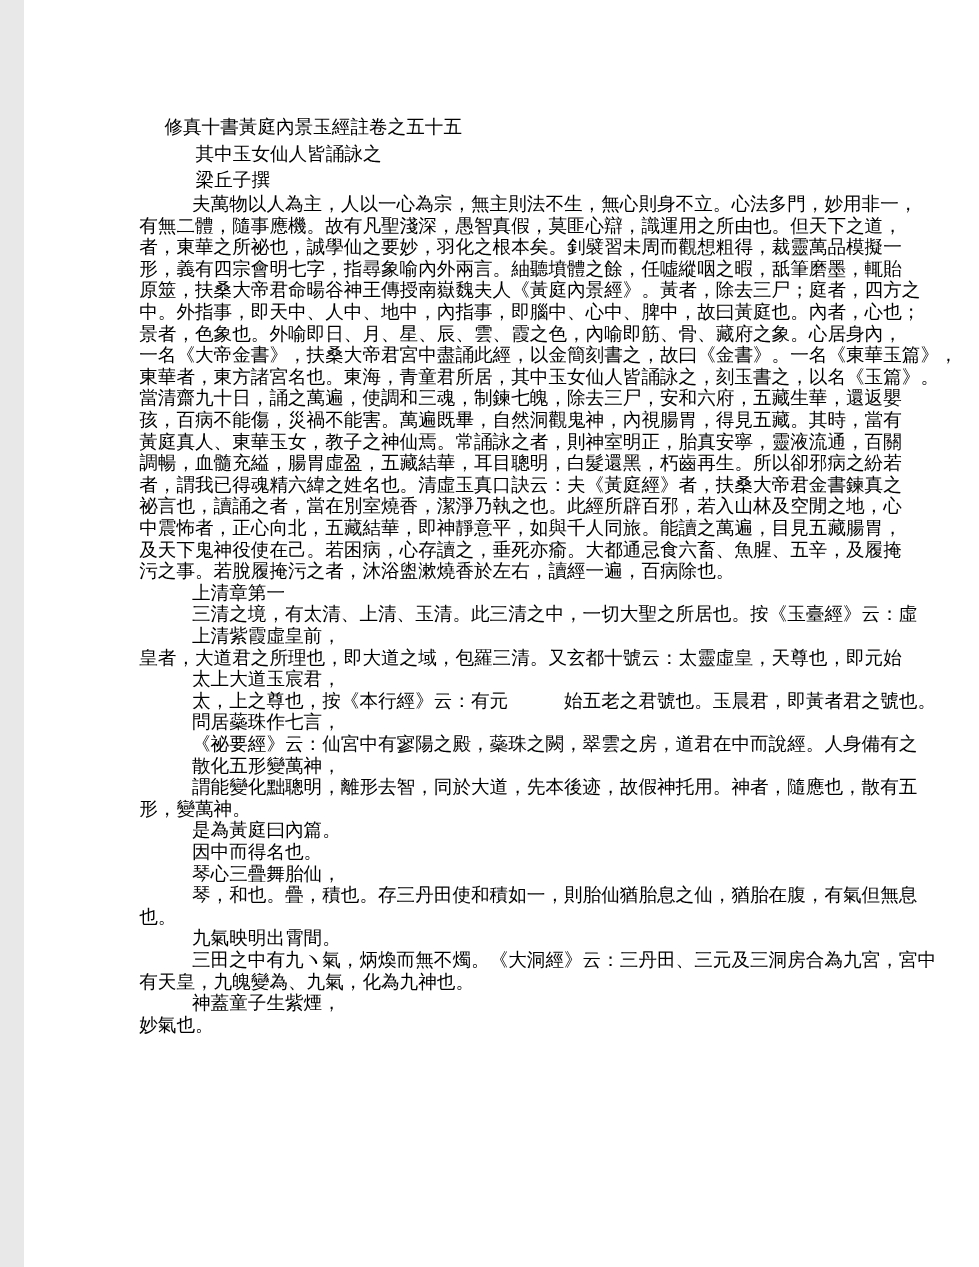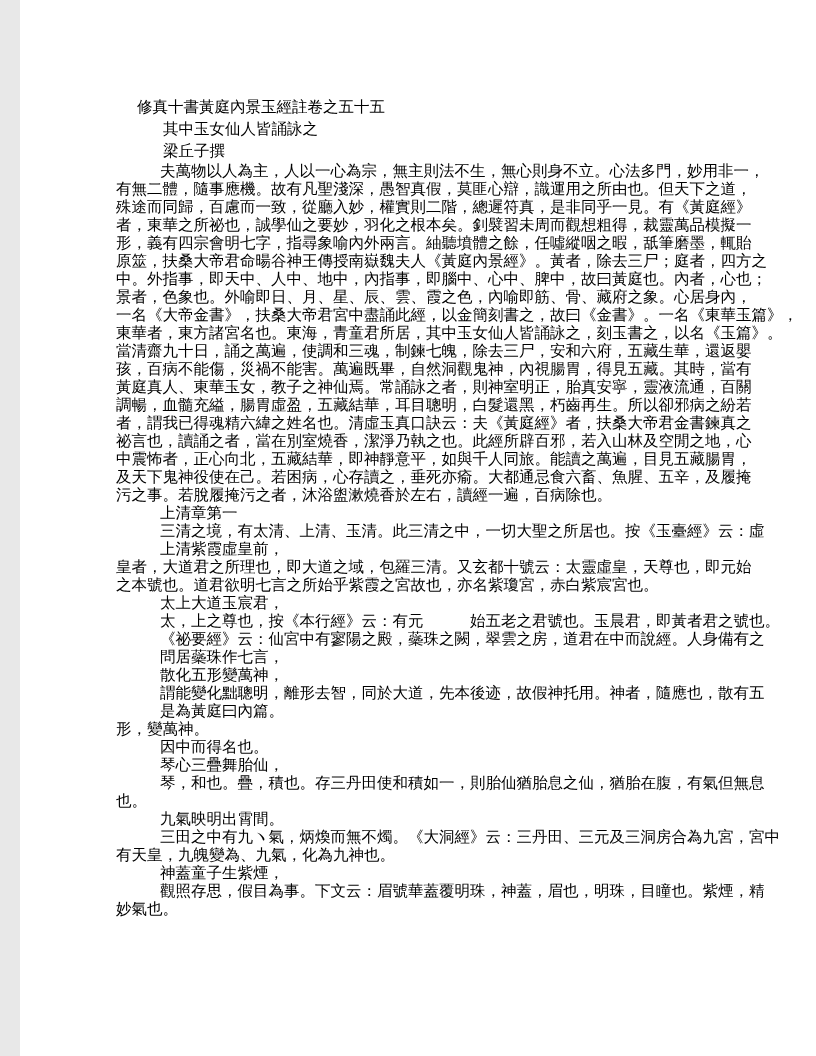--- a/index.html
+++ b/index.html
@@ -32,54 +32,51 @@
 </head>
 <body>
 
 <div class="page">
   <div class="content">
       <div class="line title">修真十書黃庭內景玉經註卷之五十五</div>
       <div class="line head">其中玉女仙人皆誦詠之</div>
       <div class="line head">梁丘子撰</div>
       <div class="line indent">夫萬物以人為主，人以一心為宗，無主則法不生，無心則身不立。心法多門，妙用非一，</div>
       <div class="line flush">有無二體，隨事應機。故有凡聖淺深，愚智真假，莫匪心辯，識運用之所由也。但天下之道，</div>
-      <div class="line flush">殊途而同歸，百慮而一致，從廳入妙，權實則二階，總遲符真，是非同乎一見。有《黃庭經》</div>
       <div class="line flush">者，東華之所祕也，誠學仙之要妙，羽化之根本矣。釗襞習未周而觀想粗得，裁靈萬品模擬一</div>
       <div class="line flush">形，義有四宗會明七字，指尋象喻內外兩言。紬聽墳體之餘，任噓縱咽之暇，舐筆磨墨，輒貽</div>
       <div class="line flush">原筮，扶桑大帝君命暘谷神王傳授南嶽魏夫人《黃庭內景經》。黃者，除去三尸；庭者，四方之</div>
       <div class="line flush">中。外指事，即天中、人中、地中，內指事，即腦中、心中、脾中，故曰黃庭也。內者，心也；</div>
       <div class="line flush">景者，色象也。外喻即日、月、星、辰、雲、霞之色，內喻即筋、骨、藏府之象。心居身內，</div>
       <div class="line flush">一名《大帝金書》，扶桑大帝君宮中盡誦此經，以金簡刻書之，故曰《金書》。一名《東華玉篇》，</div>
       <div class="line flush">東華者，東方諸宮名也。東海，青童君所居，其中玉女仙人皆誦詠之，刻玉書之，以名《玉篇》。</div>
       <div class="line flush">當清齋九十日，誦之萬遍，使調和三魂，制鍊七魄，除去三尸，安和六府，五藏生華，還返嬰</div>
       <div class="line flush">孩，百病不能傷，災禍不能害。萬遍既畢，自然洞觀鬼神，內視腸胃，得見五藏。其時，當有</div>
       <div class="line flush">黃庭真人、東華玉女，教子之神仙焉。常誦詠之者，則神室明正，胎真安寧，靈液流通，百關</div>
       <div class="line flush">調暢，血髓充縊，腸胃虛盈，五藏結華，耳目聰明，白髮還黑，朽齒再生。所以卻邪病之紛若</div>
       <div class="line flush">者，謂我已得魂精六緯之姓名也。清虛玉真口訣云：夫《黃庭經》者，扶桑大帝君金書鍊真之</div>
       <div class="line flush">祕言也，讀誦之者，當在別室燒香，潔淨乃執之也。此經所辟百邪，若入山林及空閒之地，心</div>
       <div class="line flush">中震怖者，正心向北，五藏結華，即神靜意平，如與千人同旅。能讀之萬遍，目見五藏腸胃，</div>
       <div class="line flush">及天下鬼神役使在己。若困病，心存讀之，垂死亦瘉。大都通忌食六畜、魚腥、五辛，及履掩</div>
       <div class="line flush">污之事。若脫履掩污之者，沐浴盥漱燒香於左右，讀經一遍，百病除也。</div>
       <div class="line indent">上清章第一</div>
       <div class="line indent">三清之境，有太清、上清、玉清。此三清之中，一切大聖之所居也。按《玉臺經》云：虛</div>
       <div class="line indent">上清紫霞虛皇前，</div>
       <div class="line flush">皇者，大道君之所理也，即大道之域，包羅三清。又玄都十號云：太靈虛皇，天尊也，即元始</div>
-      <div class="line flush">之本號也。道君欲明七言之所始乎紫霞之宮故也，亦名紫瓊宮，赤白紫宸宮也。</div>
       <div class="line indent">太上大道玉宸君，</div>
       <div class="line indent">太，上之尊也，按《本行經》云：有元　　　始五老之君號也。玉晨君，即黃者君之號也。</div>
+      <div class="line indent">問居蘂珠作七言，</div>
       <div class="line indent">《祕要經》云：仙宮中有寥陽之殿，蘂珠之闕，翠雲之房，道君在中而說經。人身備有之</div>
-      <div class="line indent">問居蘂珠作七言，</div>
       <div class="line indent">散化五形變萬神，</div>
       <div class="line indent">謂能變化黜聰明，離形去智，同於大道，先本後迹，故假神托用。神者，隨應也，散有五</div>
+      <div class="line flush">形，變萬神。</div>
       <div class="line indent">是為黃庭曰內篇。</div>
-      <div class="line flush">形，變萬神。</div>
       <div class="line indent">因中而得名也。</div>
       <div class="line indent">琴心三疊舞胎仙，</div>
       <div class="line indent">琴，和也。疊，積也。存三丹田使和積如一，則胎仙猶胎息之仙，猶胎在腹，有氣但無息</div>
       <div class="line flush">也。</div>
       <div class="line indent">九氣映明出霄間。</div>
       <div class="line indent">三田之中有九ヽ氣，炳煥而無不燭。《大洞經》云：三丹田、三元及三洞房合為九宮，宮中</div>
       <div class="line flush">有天皇，九魄變為、九氣，化為九神也。</div>
       <div class="line indent">神蓋童子生紫煙，</div>
-      <div class="line indent">觀照存思，假目為事。下文云：眉號華蓋覆明珠，神蓋，眉也，明珠，目瞳也。紫煙，精</div>
       <div class="line flush">妙氣也。</div>
     </div>
 </div>
 
 </body></html>

